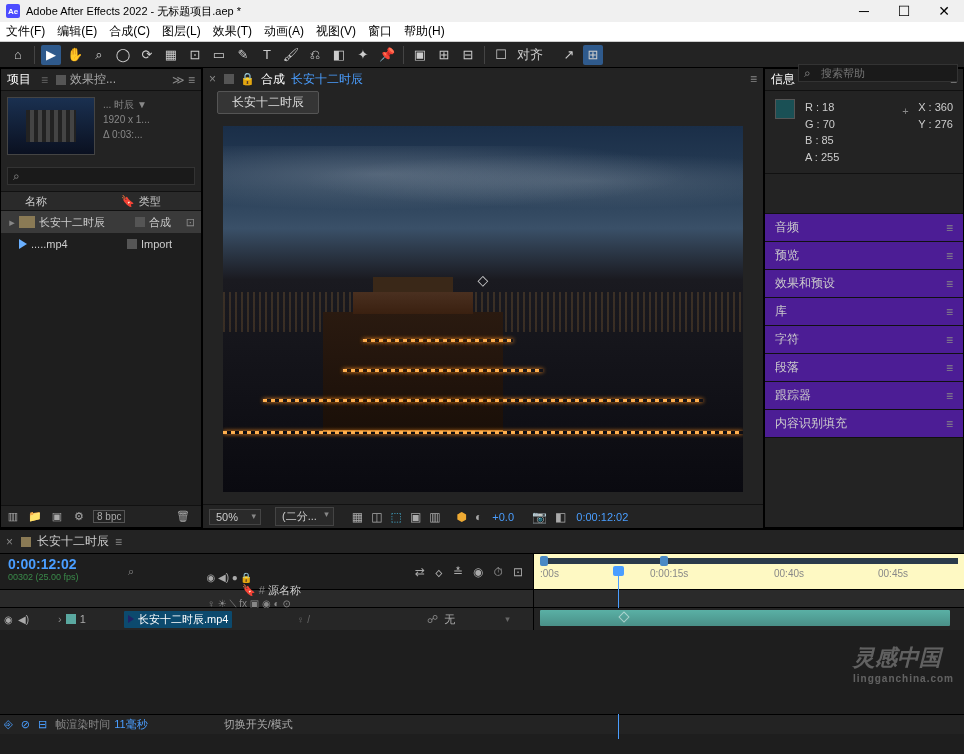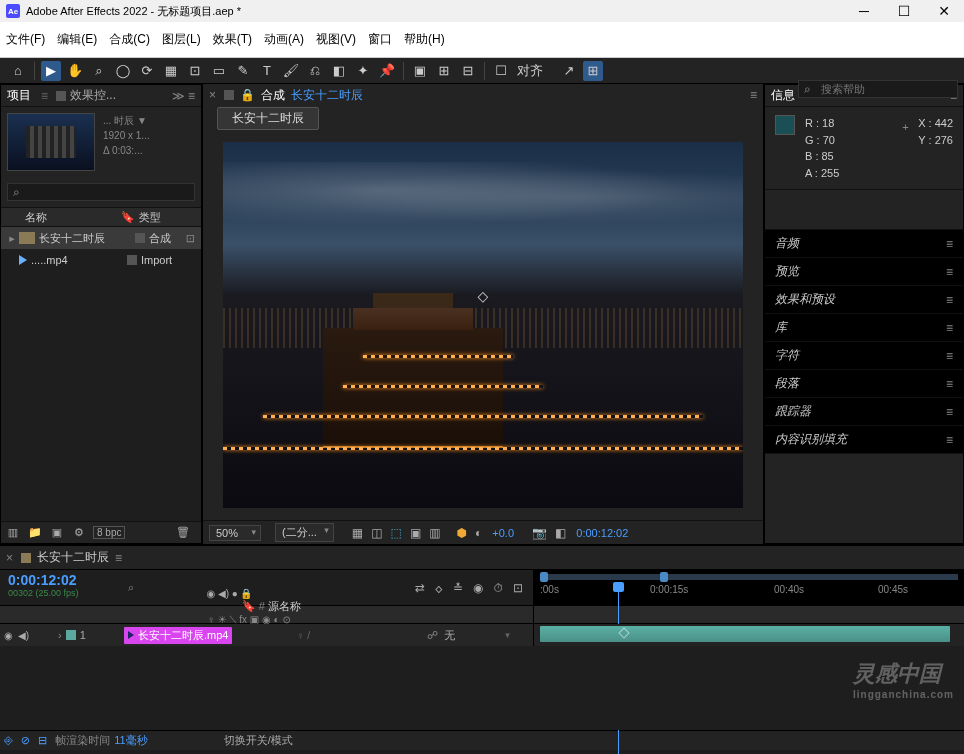--- a/index.html
+++ b/index.html
@@ -1,21 +1,21 @@
 <!DOCTYPE html>
 <html><head>
 <meta charset="utf-8">
 <style>
 * { margin: 0; padding: 0; box-sizing: border-box; font-family: "Microsoft YaHei", "Segoe UI", sans-serif; }
 body { background: #1e1e1e; color: #ccc; font-size: 11px; width: 964px; height: 754px; overflow: hidden; }
 .titlebar { background: #f0f0f0; color: #000; height: 22px; display: flex; align-items: center; padding-left: 6px; }
 .titlebar .logo { width: 14px; height: 14px; background: #4b4bff; color: #fff; font-size: 8px; font-weight: bold; display: inline-flex; align-items: center; justify-content: center; margin-right: 6px; border-radius: 2px; }
 .titlebar .spacer { flex: 1; }
 .winbtn { width: 40px; height: 22px; display: flex; align-items: center; justify-content: center; font-size: 14px; }
-.menubar { background: #fff; color: #000; height: 36px; display: flex; align-items: center; padding-left: 6px; font-size: 12px; border-bottom: 1px solid #ccc; }
+.menubar { background: #fff; color: #000; height: 20px; display: flex; align-items: center; padding-left: 6px; font-size: 12px; border-bottom: 1px solid #ccc; }
 .menubar span { margin-right: 12px; }
 .toolbar { background: #232323; height: 26px; display: flex; align-items: center; padding: 0 6px; border-bottom: 1px solid #000; }
 .toolbar .tool { width: 20px; height: 20px; margin: 0 2px; display: flex; align-items: center; justify-content: center; color: #ccc; font-size: 13px; border-radius: 2px; }
 .toolbar .tool.active { background: #2f5a8c; color: #fff; }
 .toolbar .sep { width: 1px; height: 18px; background: #444; margin: 0 4px; }
 .toolbar .label { font-size: 13px; color: #ccc; margin-left: 4px; }
 .toolbar .search { flex: 0 0 auto; margin-left: auto; margin-top: 36px; }
 .toolbar input { background: #1a1a1a; border: 1px solid #333; color: #aaa; font-size: 11px; padding: 2px 6px 2px 22px; width: 160px; }
 .searchwrap { position: relative; }
 .searchwrap::before { content: "⌕"; position: absolute; left: 6px; top: 2px; color: #888; font-size: 12px; }
@@ -78,36 +78,36 @@
 .viewer-btm .ic.teal { color: #4ac; }
 .viewer-btm .ic.orange { color: #ea3; }
 .viewer-btm .tcode { color: #4a9eff; margin-left: 6px; }
 .info-section { padding: 8px 10px; border-bottom: 1px solid #111; }
 .info-row { display: flex; font-size: 11px; line-height: 1.5; }
 .info-swatch { width: 20px; height: 20px; background: #1a5055; border: 1px solid #555; margin-right: 10px; flex-shrink: 0; }
 .info-rgba { flex: 1; }
 .info-xy { text-align: right; position: relative; padding-left: 16px; }
 .info-xy::before { content: "+"; position: absolute; left: 0; top: 4px; color: #888; }
 .accordion { border-bottom: 1px solid #111; }
-.acc-header { padding: 5px 10px; background: #000000; font-size: 12px; display: flex; align-items: center; font-style: italic; }
+.acc-header { padding: 5px 10px; background: #4c1d95; font-size: 12px; display: flex; align-items: center; }
 .acc-header .menu { margin-left: auto; color: #888; }
 .timeline { height: 206px; background: #1e1e1e; border-top: 2px solid #000; display: flex; flex-direction: column; }
 .tl-tabs { height: 24px; background: #232323; display: flex; align-items: center; padding: 0 6px; font-size: 12px; color: #ccc; border-bottom: 1px solid #000; }
 .tl-tabs .x { color: #888; margin-right: 8px; }
 .tl-tabs .sq { width: 10px; height: 10px; background: #8a7a55; margin-right: 6px; }
 .tl-top { height: 36px; display: flex; border-bottom: 1px solid #000; }
 .tl-left { width: 534px; border-right: 1px solid #000; }
 .tl-top .time-block { width: 128px; padding: 2px 8px; }
 .tl-top .timecode { color: #4a9eff; font-size: 14px; font-weight: bold; }
 .tl-top .frames { color: #3a8a4a; font-size: 9px; }
 .tl-top .searchcol { flex: 1; display: flex; align-items: center; }
 .tl-top .tlsearch { background: transparent; border: none; color: #888; font-size: 12px; width: 30px; }
 .tl-top .icons { display: flex; align-items: center; gap: 10px; padding-right: 10px; }
 .tl-top .icons span { color: #aaa; font-size: 12px; }
-.tl-right { flex: 1; position: relative; background: #000000; }
+.tl-right { flex: 1; position: relative; background: #fef9c3; }
 .tl-workbar { position: absolute; top: 4px; left: 6px; right: 6px; height: 6px; background: #2a3a4a; }
 .tl-workbar .handle { position: absolute; width: 8px; height: 10px; background: #4a8ac4; top: -2px; border-radius: 2px; }
 .tl-workbar .handle.hs { left: 0; }
 .tl-workbar .handle.he { left: 120px; }
 .tl-ruler { position: absolute; top: 14px; left: 0; right: 0; height: 20px; color: #888; font-size: 10px; }
 .tl-ruler span { position: absolute; }
 .tl-playhead { position: absolute; left: 84px; top: 14px; bottom: -150px; width: 1px; background: #4a9eff; }
 .tl-playhead::before { content: ""; position: absolute; top: -2px; left: -5px; width: 11px; height: 10px; background: #4a9eff; border-radius: 2px; }
 .tl-cols { height: 18px; display: flex; background: #2a2a2a; border-bottom: 1px solid #000; font-size: 11px; align-items: center; }
 .tl-cols .left { display: flex; align-items: center; width: 534px; border-right: 1px solid #000; padding-left: 4px; }
@@ -117,21 +117,21 @@
 .tl-cols .segD { width: 110px; padding-left: 6px; }
 .tl-layers { flex: 1; background: #1e1e1e; position: relative; }
 .tl-layer { height: 22px; display: flex; align-items: center; font-size: 11px; }
 .tl-layer .lleft { width: 534px; display: flex; align-items: center; border-right: 1px solid #000; background: #262626; height: 100%; }
 .tl-layer .segA { width: 124px; display: flex; align-items: center; padding-left: 4px; }
 .tl-layer .segA .ic { width: 12px; margin-right: 2px; font-size: 10px; color: #aaa; }
 .tl-layer .chev { color: #888; margin-right: 4px; }
 .tl-layer .colorbox { width: 10px; height: 10px; background: #5aa8a0; margin-right: 4px; }
 .tl-layer .num { color: #aaa; margin-right: 6px; }
 .tl-layer .segB { flex: 1; display: flex; align-items: center; }
-.tl-layer .layername { background: #d946ef; padding: 1px 4px; border-radius: 1px; color: #fff; font-size: 11px; display: flex; align-items: center; }
+.tl-layer .layername { background: #0c4a6e; padding: 1px 4px; border-radius: 1px; color: #fff; font-size: 11px; display: flex; align-items: center; }
 .tl-layer .layername::before { content: ""; width: 0; height: 0; border-left: 6px solid #226; border-top: 4px solid transparent; border-bottom: 4px solid transparent; margin-right: 4px; }
 .tl-layer .segC { width: 130px; display: flex; align-items: center; gap: 3px; padding-left: 4px; color: #666; font-size: 10px; }
 .tl-layer .segD { width: 110px; display: flex; align-items: center; padding-left: 4px; color: #aaa; }
 .tl-layer .segD::after { content: "▾"; margin-left: 50px; font-size: 9px; color: #666; }
 .tl-layer .lright { flex: 1; background: #232323; position: relative; height: 100%; }
 .tl-clip { position: absolute; top: 2px; left: 6px; width: 410px; height: 16px; background: linear-gradient(180deg, #5ab0a5, #4a9088); border-radius: 1px; }
 .tl-clip::after { content:""; position: absolute; top: 3px; left: 80px; width: 6px; height: 6px; border: 1px solid rgba(255,255,255,0.5); transform: rotate(45deg); }
 .tl-bottom { height: 20px; background: #232323; border-top: 1px solid #000; display: flex; align-items: center; padding: 0 4px; font-size: 11px; color: #888; }
 .tl-bottom .ic { margin-right: 8px; color: #4a9eff; }
 .tl-bottom .label2 { margin-left: 76px; color: #aaa; }
@@ -302,21 +302,21 @@
     <div class="info-section">
       <div class="info-row">
         <div class="info-swatch"></div>
         <div class="info-rgba">
           <div>R : 18</div>
           <div>G : 70</div>
           <div>B : 85</div>
           <div>A : 255</div>
         </div>
         <div class="info-xy">
-          <div>X : 442</div>
+          <div>X : 360</div>
           <div>Y : 276</div>
         </div>
       </div>
     </div>
     <div style="height:40px;border-bottom:1px solid #111"></div>
     <div class="accordion">
         <div class="acc-header">
           <span>音频</span>
           <span class="menu">≡</span>
         </div>

